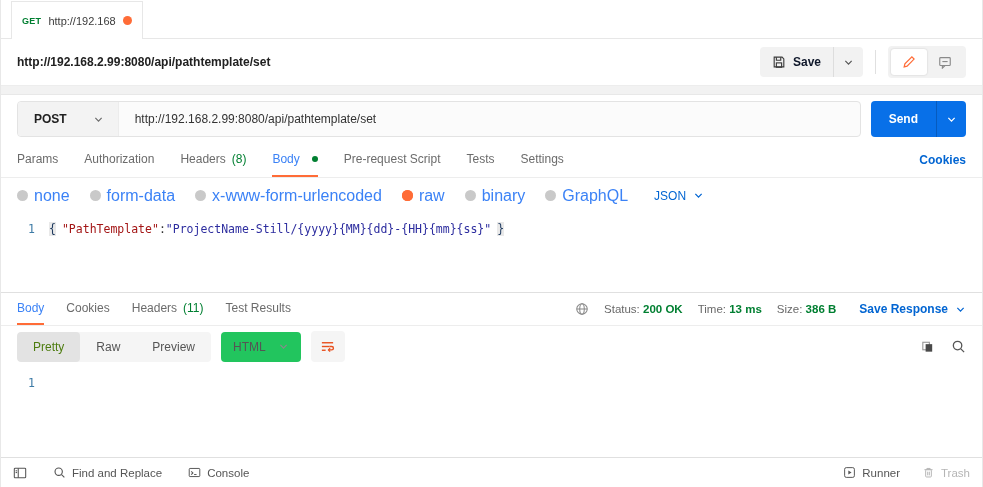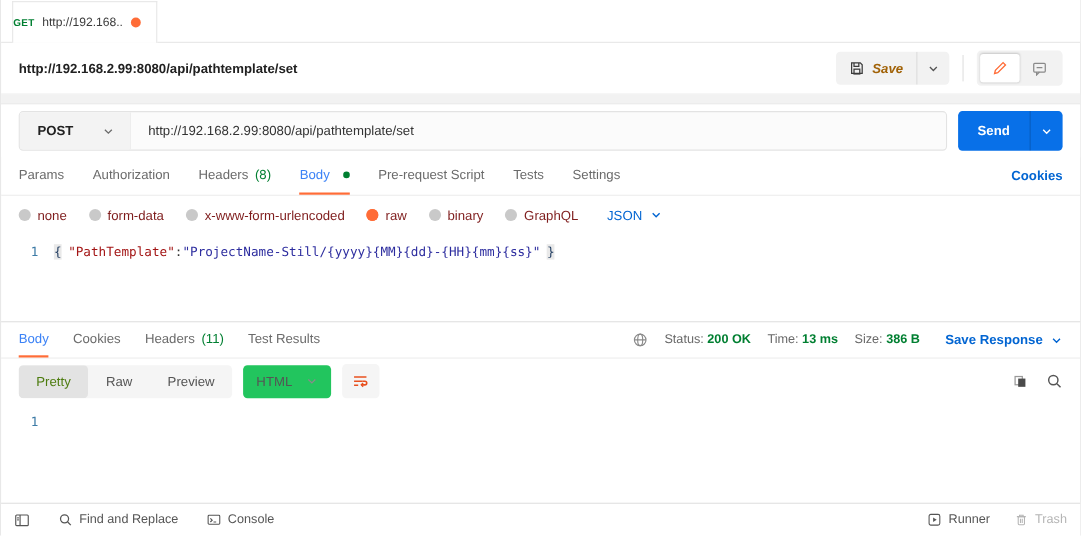--- a/index.html
+++ b/index.html
@@ -1,31 +1,31 @@
 <!DOCTYPE html>
 <html><head>
 <meta charset="utf-8">
 <style>
   * { margin:0; padding:0; box-sizing:border-box; }
   html,body { width:983px; height:487px; background:#fff; font-family:"Liberation Sans", sans-serif; overflow:hidden; }
   .app { width:983px; height:487px; display:flex; flex-direction:column; border-left:1px solid #e8e8e8; border-right:1px solid #e8e8e8; background:#fff; }
 
   
   .tabstrip { height:39px; border-bottom:1px solid #e7e7e7; display:flex; align-items:stretch; background:#fff; }
-  .req-tab { margin-left:10px; width:132px; border:1px solid #e7e7e7; border-bottom:none; background:#fff; display:flex; align-items:center; padding:0 0; gap:7px; position:relative; top:1px; }
+  .req-tab { margin-left:10px; width:132px; border:1px solid #e7e7e7; border-bottom:none; background:#fff; display:flex; align-items:center; padding:0 10px; gap:7px; position:relative; top:1px; }
   .req-tab .method { color:#007f31; font-size:9px; font-weight:bold; letter-spacing:.3px; }
   .req-tab .tab-title { font-size:11px; color:#3b3b3b; white-space:nowrap; overflow:hidden; }
   .unsaved-dot { width:9px; height:9px; border-radius:50%; background:#ff6c37; flex:none; }
 
   
   .titlerow { height:47px; border-bottom:1px solid #ededed; display:flex; align-items:center; padding:0 16px; }
   .page-title { font-size:12px; font-weight:bold; color:#212121; flex:1; }
   .title-actions { display:flex; align-items:center; gap:12px; }
   .save-group { display:flex; align-items:stretch; background:#f2f2f2; border-radius:4px; height:30px; overflow:hidden; }
-  .save-main { display:flex; align-items:center; gap:7px; padding:0 12px; font-size:12px; font-weight:bold; color:#a16207; cursor:pointer;font-style:italic; }
+  .save-main { display:flex; align-items:center; gap:7px; padding:0 12px; font-size:12px; font-weight:bold; color:#0f172a; cursor:pointer; }
   .save-chev { display:flex; align-items:center; padding:0 9px; border-left:1px solid #ddd; color:#555; cursor:pointer; }
   .vdiv { width:1px; height:24px; background:#e0e0e0; }
   .seg-group { display:flex; background:#f2f2f2; border-radius:4px; padding:3px; height:32px; }
   .seg { width:36px; display:flex; align-items:center; justify-content:center; border-radius:3px; color:#8a8a8a; cursor:pointer; }
   .seg.active { background:#fff; box-shadow:0 0 2px rgba(0,0,0,.18); color:#ff6c37; }
 
   
   .band { height:9px; background:#f2f2f2; border-bottom:1px solid #e8e8e8; }
 
   
@@ -42,21 +42,21 @@
   .reqtabs { height:35px; border-bottom:1px solid #ededed; display:flex; align-items:stretch; padding:0 16px; }
   .reqtabs .tabs { display:flex; gap:26px; flex:1; }
   .rtab { display:flex; align-items:center; gap:6px; font-size:12px; color:#6b6b6b; border-bottom:2px solid transparent; cursor:pointer; }
   .rtab.active { color:#3b82f6; border-bottom-color:#ff6c37;gap:12px; }
   .count-green { color:#007f31; }
   .dot-green { width:6px; height:6px; border-radius:50%; background:#007f31; }
   .cookies-link { display:flex; align-items:center; font-size:12px; font-weight:bold; color:#0265d2; cursor:pointer; }
 
   
   .radiorow { height:35px; display:flex; align-items:center; gap:20px; padding:0 16px; }
-  .radio-opt { display:flex; align-items:center; gap:6px; font-size:12px; color:#7f1d1d; cursor:pointer; }
+  .radio-opt { display:flex; align-items:center; gap:6px; font-size:16px; color:#3b82f6; cursor:pointer; }
   .radio { width:11px; height:11px; border-radius:50%; background:#c9c9c9; }
   .radio-opt.selected .radio { background:#ff6c37; box-shadow:inset 0 0 0 2px #ff6c37; }
   .lang-select { display:flex; align-items:center; gap:7px; font-size:12px; font-weight:normal; color:#0265d2; cursor:pointer; margin-left:6px; }
 
   
   .editor { height:80px; border-bottom:1px solid #e0e0e0; padding-top:9px; font-family:"DejaVu Sans Mono", monospace; font-size:11.5px; }
   .code-line { display:flex; }
   .gutter { width:48px; text-align:right; color:#3d7ba6; padding-right:14px; flex:none; }
   .tok-brace { color:#1e3a5f; background:#e9e9e9; }
   .tok-key { color:#a31515; margin-left:6px; }
@@ -80,21 +80,21 @@
   .fmt-select { display:flex; align-items:center; gap:12px; background:#22c55e; border-radius:4px; padding:8px 12px; font-size:12px; color:#555; cursor:pointer; }
   .wrap-btn { background:#f5f5f5; border-radius:4px; width:34px; height:31px; display:flex; align-items:center; justify-content:center; cursor:pointer; }
   .view-right { margin-left:auto; display:flex; align-items:center; gap:16px; color:#555; }
   .icon-btn { cursor:pointer; display:flex; align-items:center; }
 
   
   .respbody { flex:1; padding-top:9px; font-family:"DejaVu Sans Mono", monospace; font-size:11.5px; }
 
   
   .footer { height:30px; border-top:1px solid #e0e0e0; display:flex; align-items:center; padding:0 12px; gap:26px; color:#555; background:#fff; }
-  .foot-item { display:flex; align-items:flex-start; gap:6px; font-size:11.5px; cursor:pointer; }
+  .foot-item { display:flex; align-items:center; gap:6px; font-size:11.5px; cursor:pointer; }
   .foot-right { margin-left:auto; display:flex; align-items:center; gap:22px; }
   .foot-item.muted { color:#b5b5b5; }
   svg { display:block; }
 </style>
 </head>
 <body>
 
 <div class="app">
 
   <div class="tabstrip">

